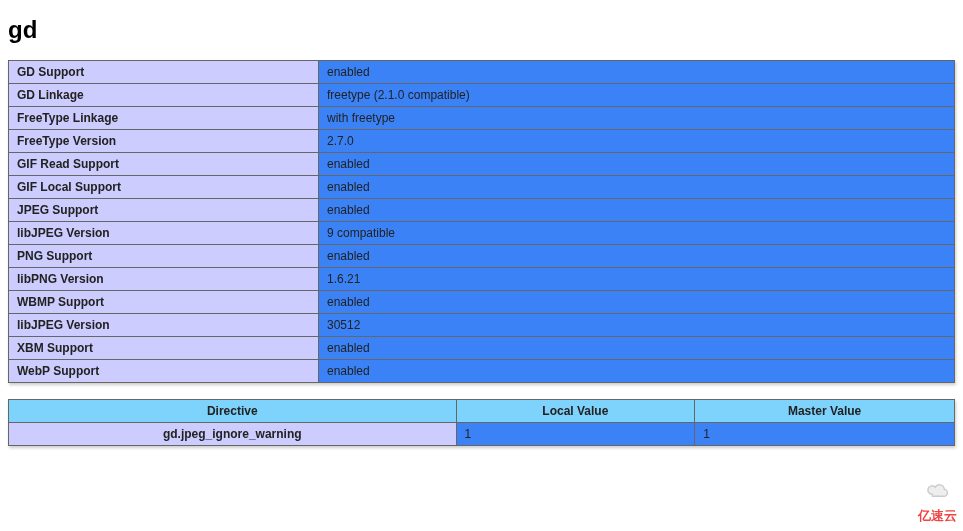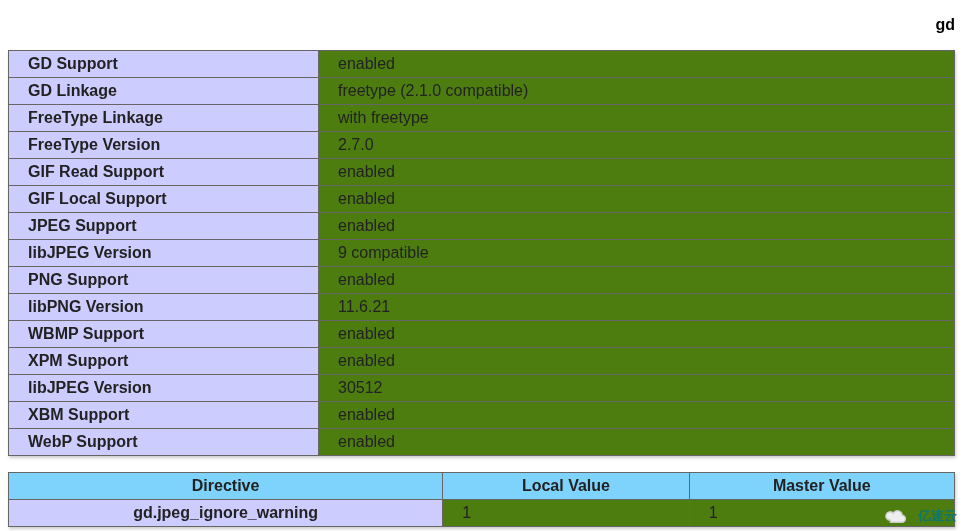--- a/index.html
+++ b/index.html
@@ -10,67 +10,68 @@
     body {
       font-family: sans-serif;
       font-size: 12px;
       color: #000;
       background: #fff;
       width: 963px;
       padding: 8px;
     }
     h1 {
       font-family: Arial, sans-serif;
-      font-size: 16px;
+      font-size: 24px;
       font-weight: bold;
-      text-align: right;
+      text-align: left;
       margin: 8px 0 16px 0;
     }
     table {
       width: 100%;
       border-collapse: collapse;
       margin-bottom: 16px;
       box-shadow: 1px 2px 3px #ccc;
     }
     table td, table th {
       border: 1px solid #666;
-      padding: 4px 19px;
+      padding: 4px 8px;
       vertical-align: middle;
-      font-size: 16px;
+      font-size: 12px;
       color: #222;
     }
     .e {
       background-color: #ccccff;
       font-weight: bold;
       width: 310px;
     }
     .v {
-      background-color: #4d7c0f;
+      background-color: #3b82f6;
     }
     .h {
       background-color: #7dd3fc;
       font-weight: bold;
       text-align: center;
     }
     #directive-table td.e {
       width: auto;
       text-align: center;
     }
     
     .watermark {
       position: fixed;
       right: 6px;
       bottom: 6px;
       display: flex;
       align-items: center;
       gap: 8px;
-      color: #0f766e;
+      color: #ef4444;
       font-size: 13px;
       font-weight: bold;
       pointer-events: none;
+      flex-direction: column;
     }
     .watermark svg {
       width: 28px;
       height: 18px;
     }
   </style>
 </head>
 <body>
 
 <h1>gd</h1>
@@ -108,28 +109,24 @@
       <tr>
         <td class="e">libJPEG Version</td>
         <td class="v">9 compatible</td>
       </tr>
       <tr>
         <td class="e">PNG Support</td>
         <td class="v">enabled</td>
       </tr>
       <tr>
         <td class="e">libPNG Version</td>
-        <td class="v">11.6.21</td>
+        <td class="v">1.6.21</td>
       </tr>
       <tr>
         <td class="e">WBMP Support</td>
-        <td class="v">enabled</td>
-      </tr>
-      <tr>
-        <td class="e">XPM Support</td>
         <td class="v">enabled</td>
       </tr>
       <tr>
         <td class="e">libJPEG Version</td>
         <td class="v">30512</td>
       </tr>
       <tr>
         <td class="e">XBM Support</td>
         <td class="v">enabled</td>
       </tr>

